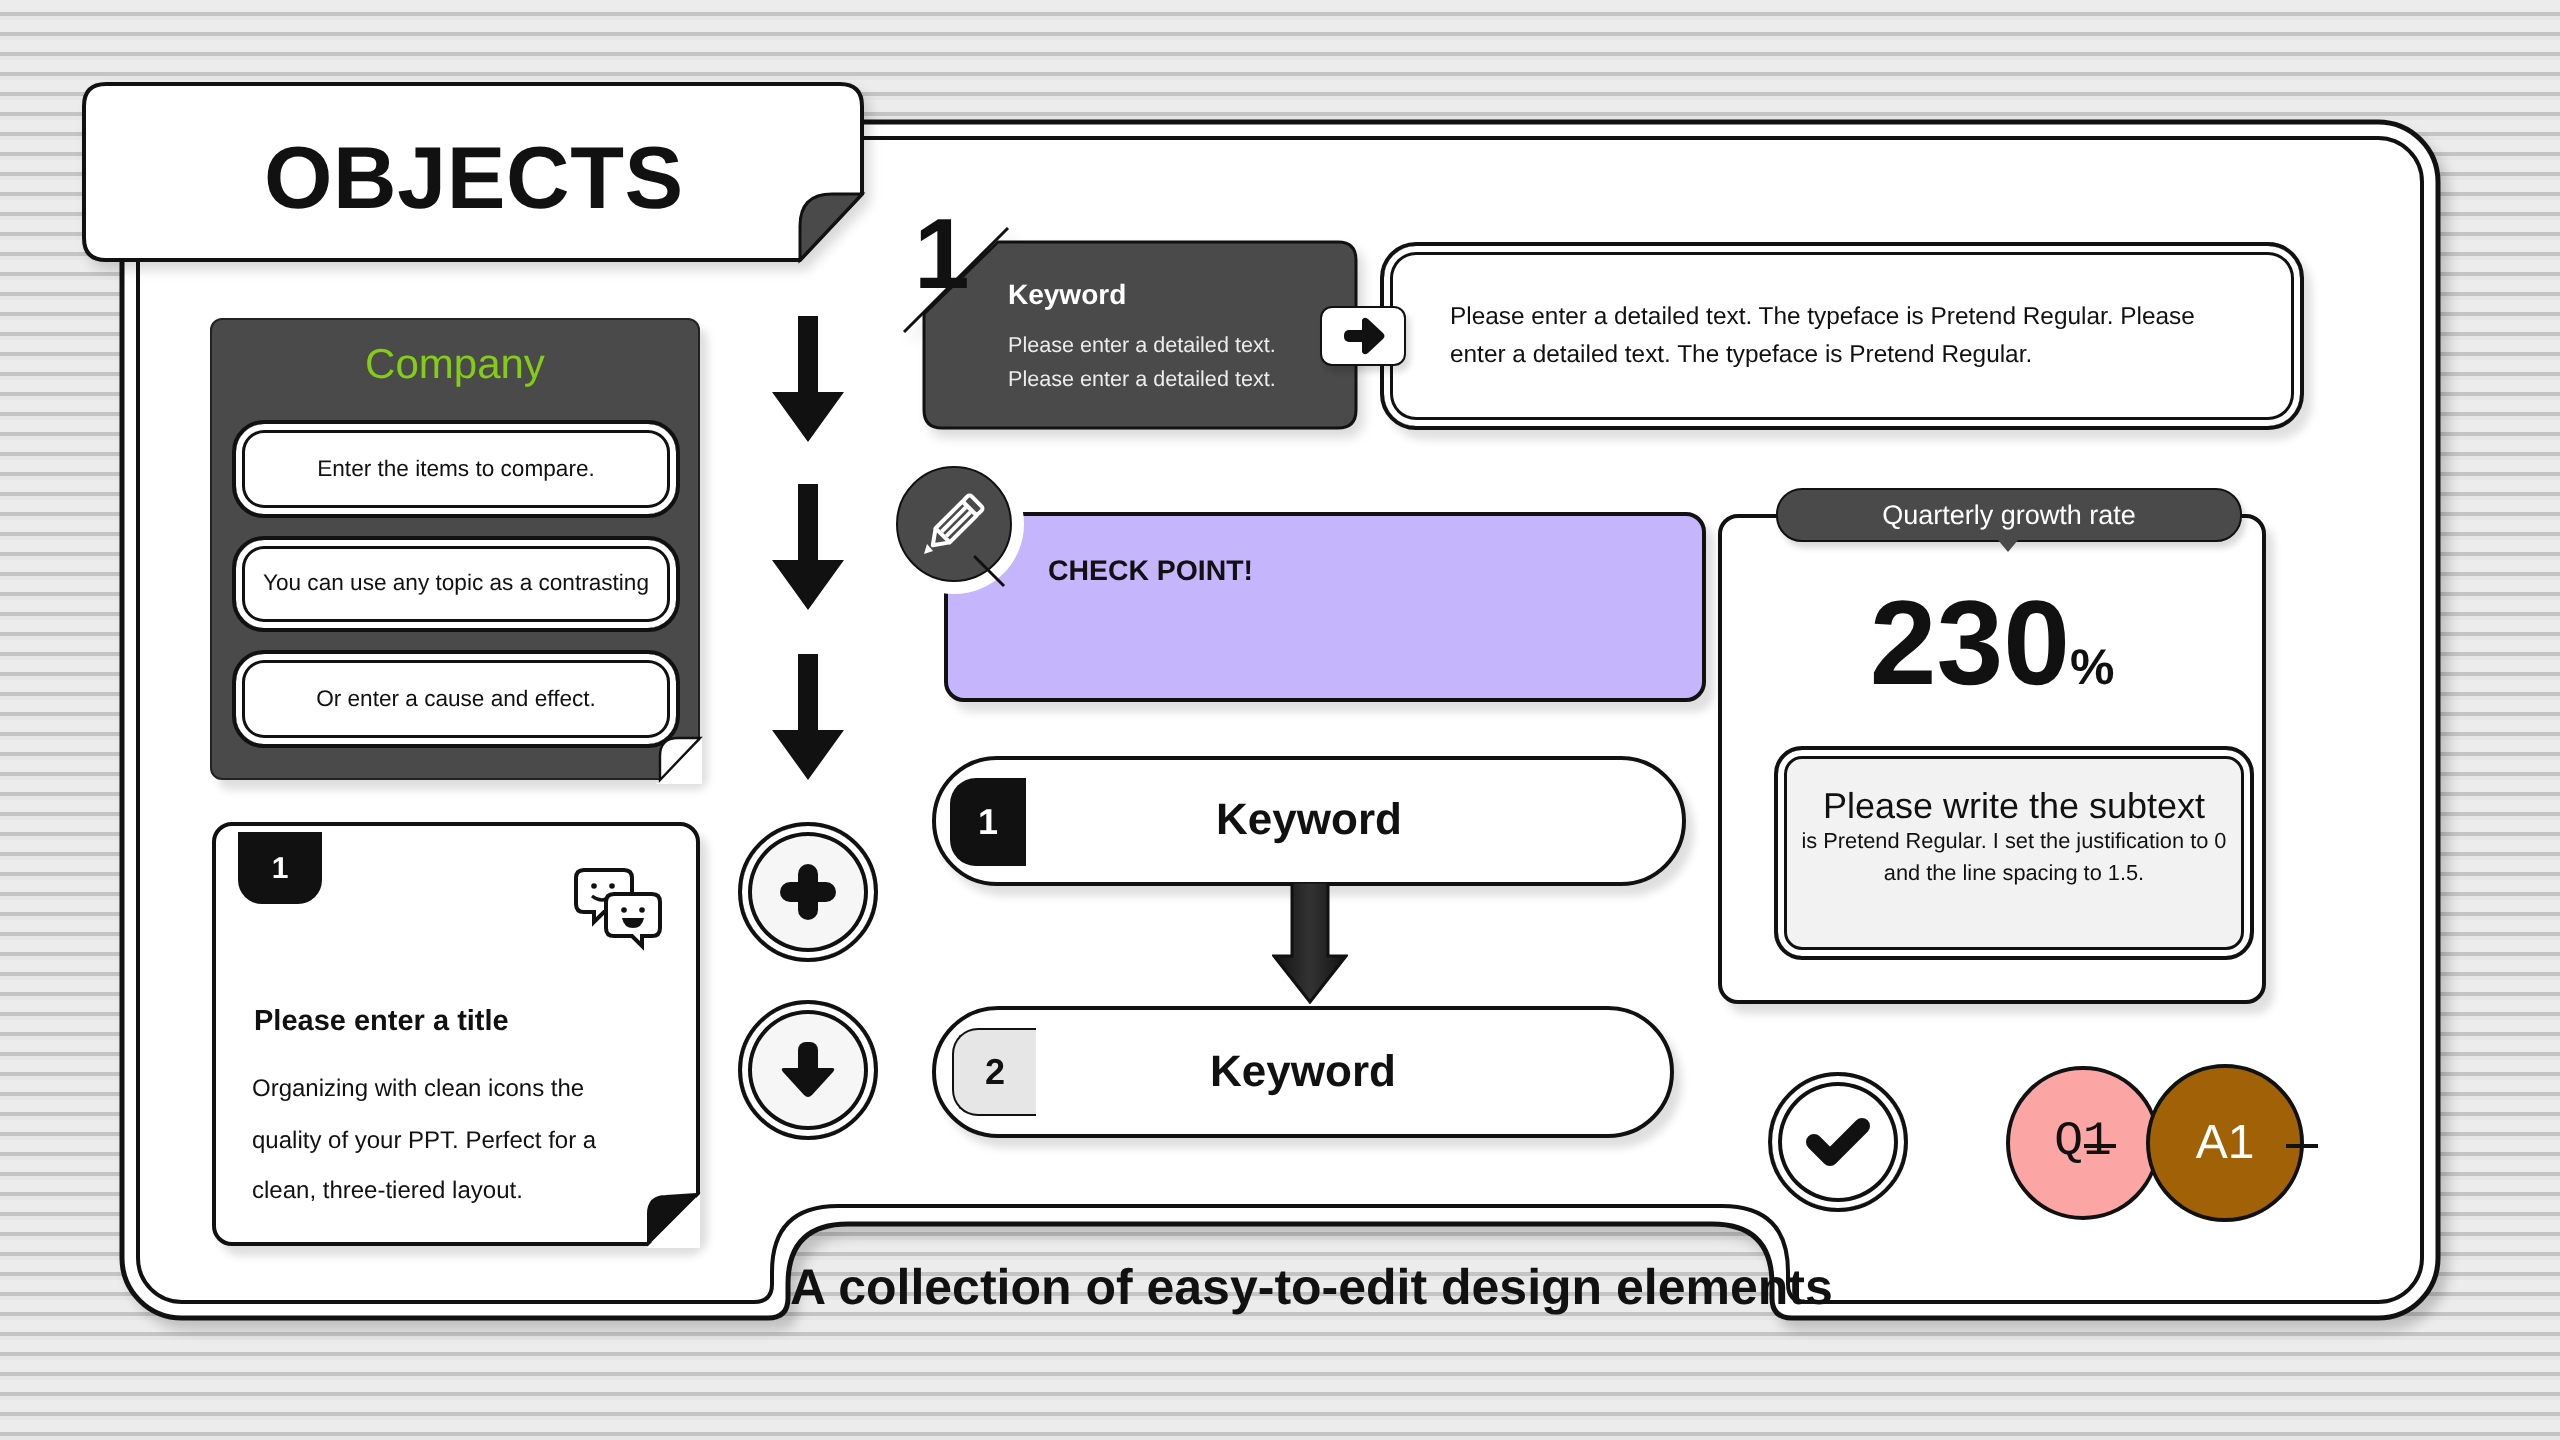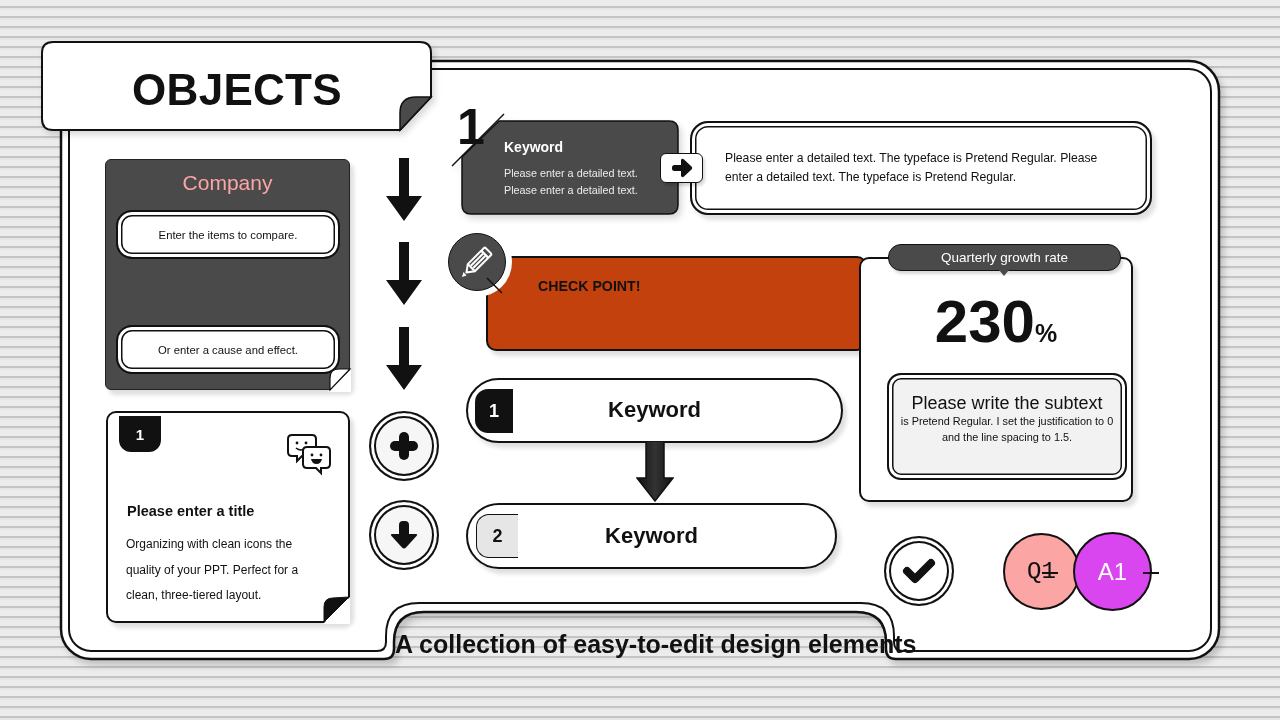--- a/index.html
+++ b/index.html
@@ -15,21 +15,21 @@
   .shadow { box-shadow: 4px 5px 4px rgba(0,0,0,0.13); }
   .nowrap { white-space: nowrap; }
 
   
   .title-tab { left: 41px; top: 41px; width: 394px; height: 92px; filter: drop-shadow(3px 4px 3px rgba(0,0,0,0.15)); }
   .title-tab svg { position: absolute; left: 0; top: 0; }
   .title-text { position: absolute; left: 0; top: 24px; width: 392px; text-align: center; font-size: 44px; font-weight: bold; letter-spacing: 0.3px; }
 
   
   .company { left: 105px; top: 159px; width: 245px; height: 231px; background: #4a4a4a; border: 1px solid #222; border-radius: 6px; }
-  .company-title { position: absolute; left: 0; top: 11px; width: 100%; text-align: center; color: #fca5a5; font-size: 21px; }
+  .company-title { position: absolute; left: 0; top: 11px; width: 100%; text-align: center; color: #84cc16; font-size: 21px; }
   .pill2 { position: absolute; background: #fff; border: 2px solid #111; border-radius: 16px; box-shadow: inset 0 0 0 3px #fff, inset 0 0 0 4.5px #111; display: flex; align-items: center; justify-content: center; font-size: 11.3px; }
   .corner-svg { position: absolute; overflow: visible; }
 
   
   .info { left: 106px; top: 411px; width: 244px; height: 212px; background: #fff; border: 2px solid #111; border-radius: 10px; }
   .badge-1 { position: absolute; left: 11px; top: 3px; width: 42px; height: 36px; background: #111; border-radius: 0 0 12px 12px; color: #fff; font-size: 15px; font-weight: bold; display: flex; align-items: center; justify-content: center; }
   .info-title { position: absolute; left: 19px; top: 90px; font-size: 14.5px; font-weight: bold; }
   .info-body { position: absolute; left: 18px; top: 119px; font-size: 12px; line-height: 25.5px; }
 
   
@@ -41,21 +41,21 @@
   .kw-block svg { position: absolute; left: 0; top: 0; overflow: visible; }
   .kw-num { left: 457px; top: 102px; font-size: 50px; font-weight: bold; line-height: 1; color: #111; }
   .kw-title { position: absolute; left: 43px; top: 19px; color: #fff; font-size: 14px; font-weight: bold; }
   .kw-lines { position: absolute; left: 43px; top: 45px; color: #ececec; font-size: 10.8px; line-height: 17px; }
 
   .detail-box { left: 690px; top: 121px; width: 462px; height: 94px; background: #fff; border: 2px solid #111; border-radius: 18px; box-shadow: inset 0 0 0 3px #fff, inset 0 0 0 4.5px #111, 4px 5px 4px rgba(0,0,0,0.12); }
   .detail-text { position: absolute; left: 33px; top: 26px; font-size: 12.2px; line-height: 19px; }
   .connector { left: 660px; top: 153px; width: 43px; height: 30px; background: #fff; border: 1.5px solid #111; border-radius: 6px; display: flex; align-items: center; justify-content: center; box-shadow: 2px 3px 3px rgba(0,0,0,0.15); }
 
   
-  .checkpoint { left: 486px; top: 256px; width: 381px; height: 95px; background: #c2410c; border: 2px solid #111; border-radius: 10px; }
+  .checkpoint { left: 472px; top: 256px; width: 381px; height: 95px; background: #c4b5fd; border: 2px solid #111; border-radius: 10px; }
   .cp-title { position: absolute; left: 50px; top: 20px; font-size: 14.2px; font-weight: bold; }
   .cp-body { position: absolute; left: 50px; top: 38px; font-size: 11.2px; line-height: 18px; }
   .pencil-circ { left: 448px; top: 233px; width: 58px; height: 58px; border-radius: 50%; background: #4a4a4a; border: 1.5px solid #111; box-shadow: 0 0 0 6px #fff; display: flex; align-items: center; justify-content: center; }
 
   
   .step { position: absolute; background: #fff; border: 2px solid #111; border-radius: 34px; }
   .step-badge { position: absolute; width: 38px; height: 44px; border-radius: 13px 0 0 13px; display: flex; align-items: center; justify-content: center; font-size: 18px; font-weight: bold; }
   .step-label { position: absolute; left: 0; width: 100%; text-align: center; font-size: 22px; font-weight: bold; }
 
   
@@ -87,20 +87,23 @@
     <path d="M 12 1 H 379 Q 390 1 390 12 V 56 L 359 89 H 12 Q 1 89 1 78 V 12 Q 1 1 12 1 Z" fill="#fff" stroke="#111" stroke-width="2"></path>
     <path d="M 390 56 L 359 89 V 72 Q 359 56 375 56 Z" fill="#4a4a4a" stroke="#111" stroke-width="1.5"></path>
   </svg>
   <div class="title-text">OBJECTS</div>
 </div>
 
 <div class="abs company shadow">
   <div class="company-title">Company</div>
   <div class="pill2 nowrap" style="left:10px;top:50px;width:224px;height:49px;">
       <span>Enter the items to compare.</span>
+    </div>
+  <div class="pill2 nowrap" style="left:10px;top:108px;width:224px;height:48px;">
+      <span>You can use any topic as a contrasting</span>
     </div>
   <div class="pill2 nowrap" style="left:10px;top:165px;width:224px;height:49px;">
       <span>Or enter a cause and effect.</span>
     </div>
   <svg class="corner-svg" style="left:223px;top:209px;" width="22" height="22" viewBox="0 0 22 22">
     <path d="M 22 0 L 22 23 L -1 23 Z" fill="#fff"></path>
     <path d="M 21 0 L 1 21 V 9 Q 1 0 10 0 Z" fill="#fff" stroke="#111" stroke-width="1.2"></path>
   </svg>
 </div>
 
@@ -236,18 +239,18 @@
 
 <div class="circ-btn" style="left:884px;top:536px;background:#fff;">
   <svg width="34" height="28" viewBox="0 0 34 28">
     <path d="M 5 14 L 13 22 L 29 6" fill="none" stroke="#111" stroke-width="8" stroke-linecap="round" stroke-linejoin="round"></path>
   </svg>
 </div>
 <div class="round" style="left:1003px;top:533px;width:77px;height:77px;background:#fca5a5;border:2px solid #111;font-family:Liberation Mono, monospace;">
   <span>Q1</span>
 </div>
 <div class="tick" style="left:1042px;top:572px;width:16px;"></div>
-<div class="round" style="left:1073px;top:532px;width:79px;height:79px;background:#d946ef;border:2px solid #111;color:#fff;">
+<div class="round" style="left:1073px;top:532px;width:79px;height:79px;background:#a16207;border:2px solid #111;color:#fff;">
   <span>A1</span>
 </div>
 <div class="tick" style="left:1143px;top:572px;width:16px;"></div>
 
 <div class="abs footer nowrap">A collection of easy-to-edit design elements</div>
 
 </body></html>

